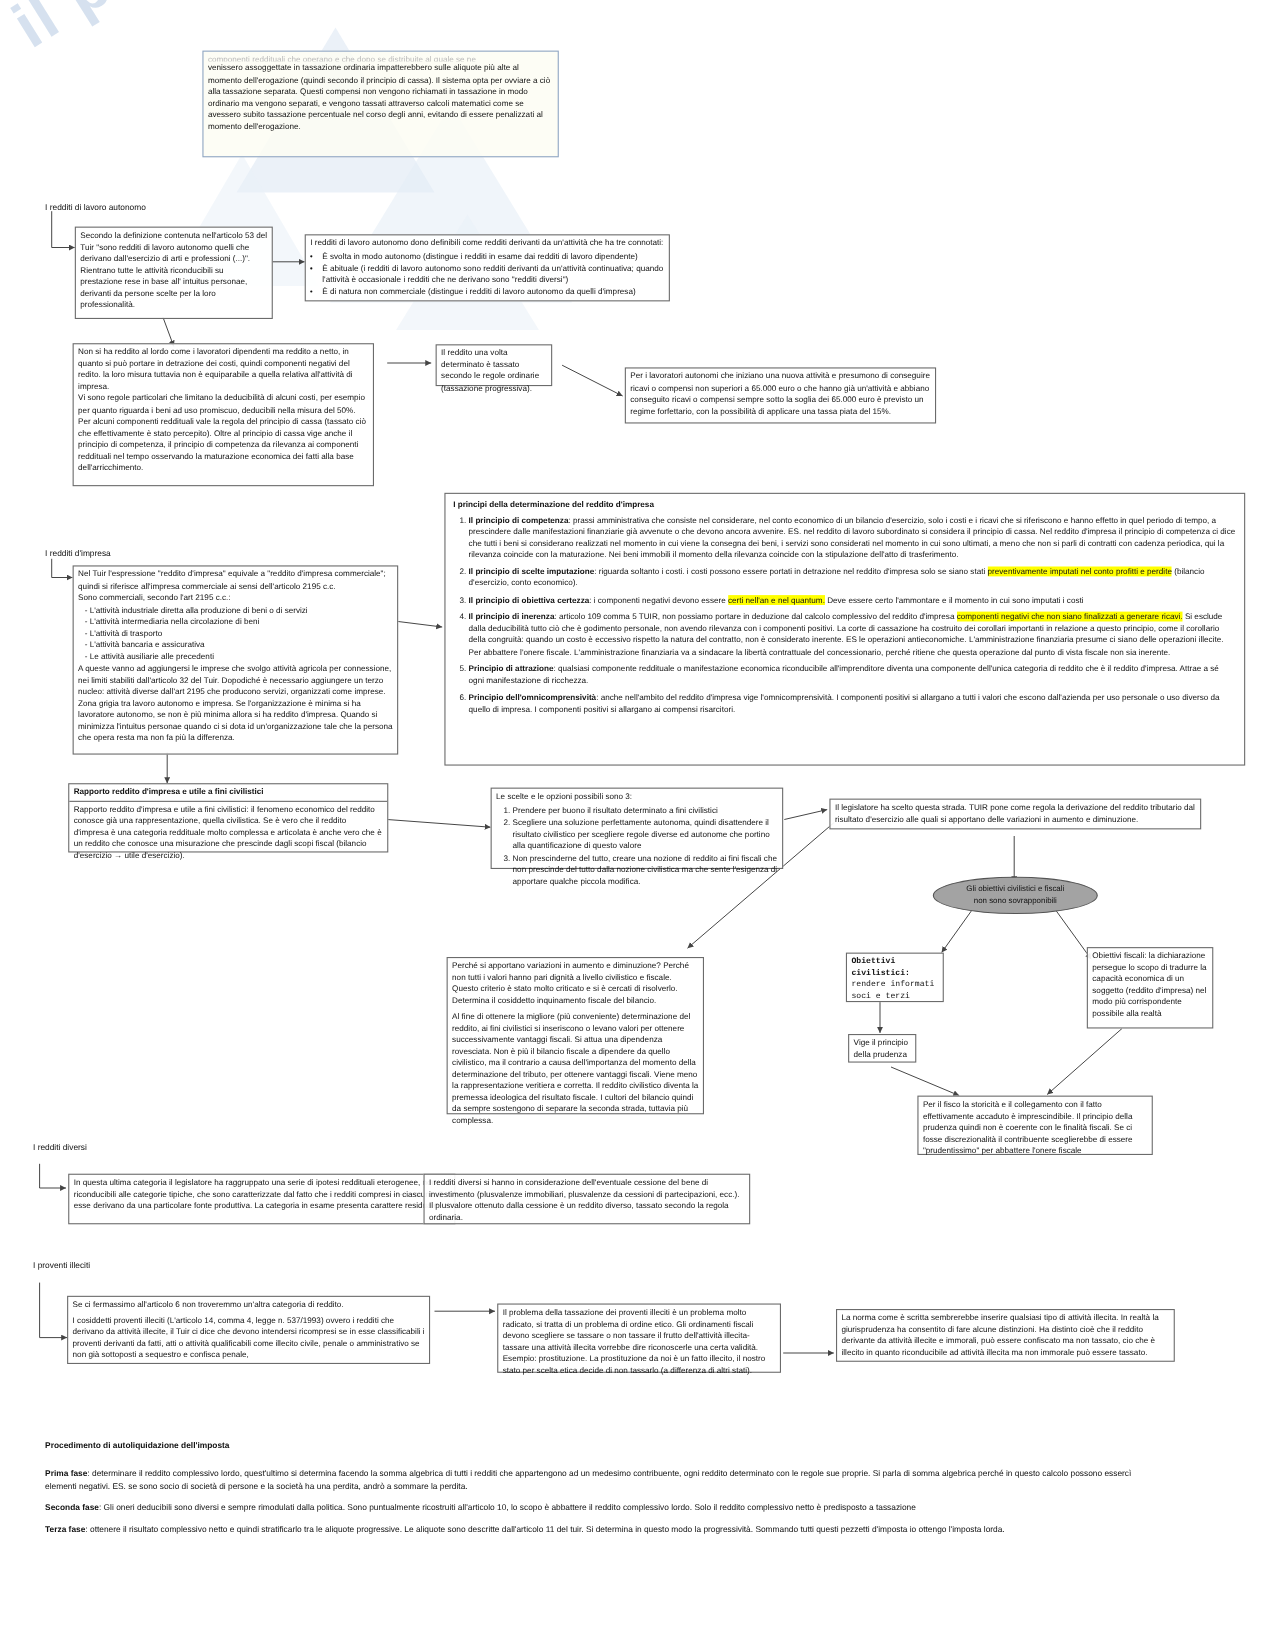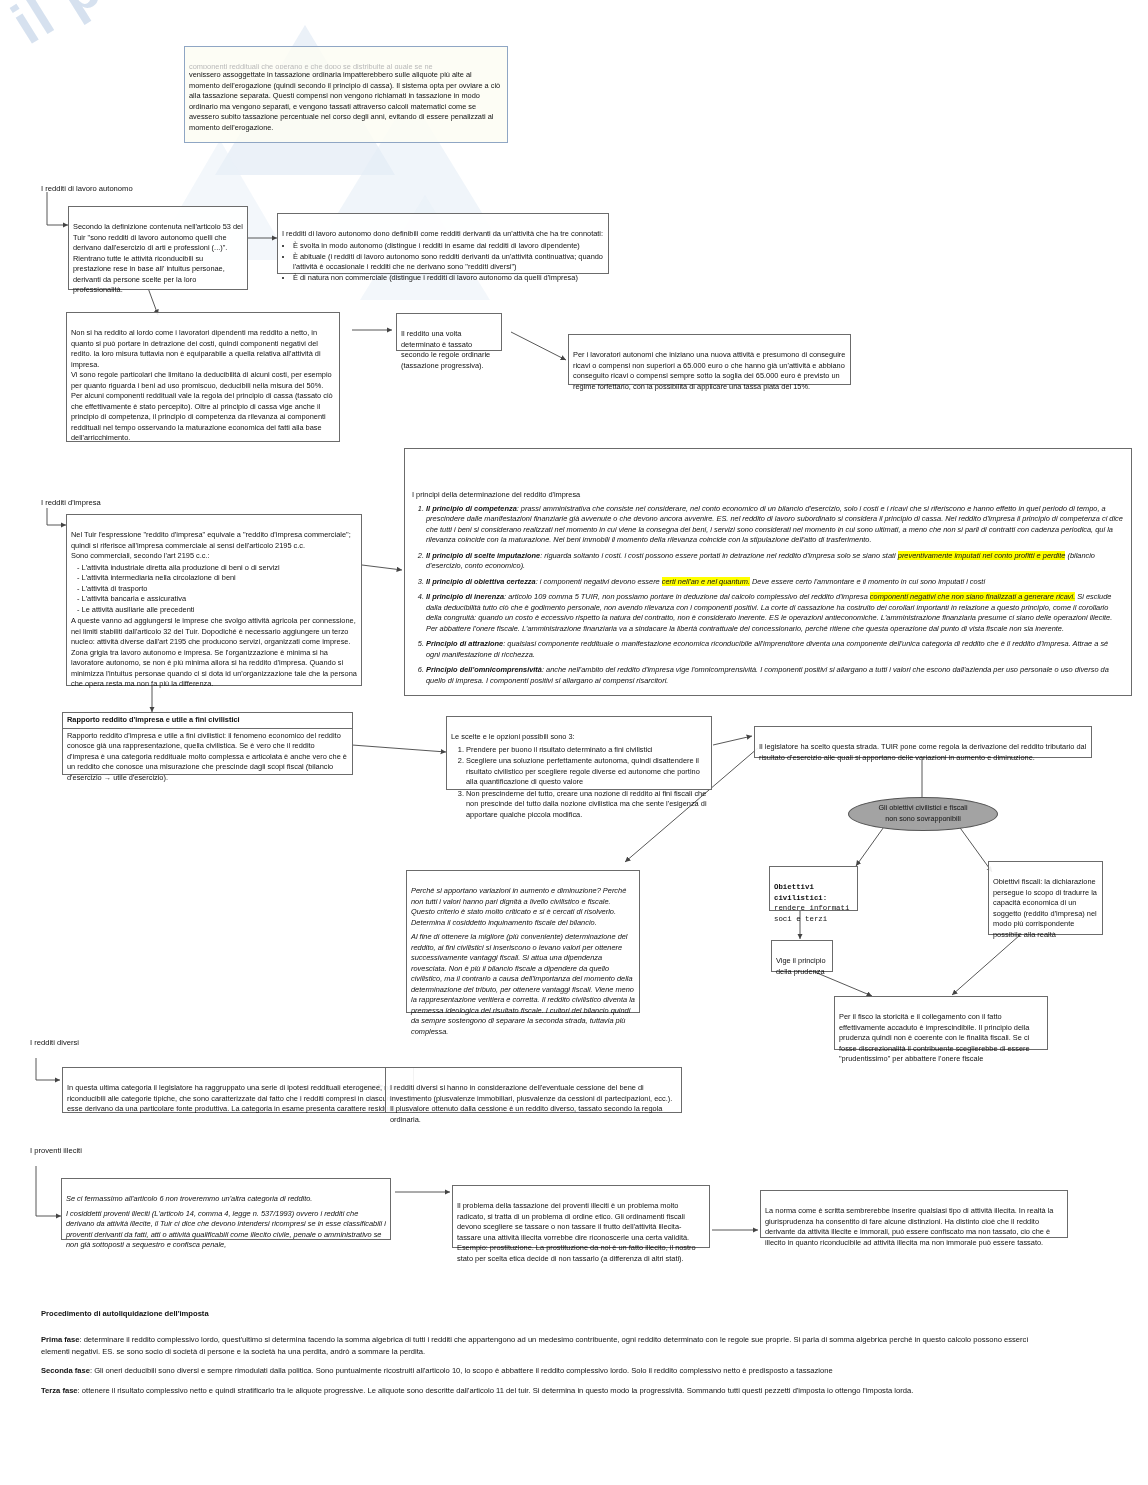--- a/index.html
+++ b/index.html
@@ -13,35 +13,35 @@
   .wm{position:absolute;pointer-events:none;user-select:none;z-index:0;}
   .wm-text{
     color:#c9d8ea;font-size:58px;font-weight:bold;letter-spacing:2px;
     transform:rotate(-32deg);transform-origin:left top;white-space:nowrap;opacity:.75;
   }
   .wm-tri{width:0;height:0;opacity:.55;}
   svg#edges{position:absolute;left:0;top:0;width:1148px;height:1485px;z-index:2;pointer-events:none;}
   .box{
     position:absolute;z-index:3;box-sizing:border-box;
     border:1px solid #6b6b6b;background:rgba(255,255,255,0.92);
-    font-size:7.4px;line-height:1.42;padding:15px 4px;color:#111;
+    font-size:7.4px;line-height:1.42;padding:2px 4px;color:#111;
   }
   .box.blue{border-color:#7d96b8;background:rgba(255,255,255,0.55);}
-  .box p{margin:0 0 0 0;font-style:italic;}
+  .box p{margin:0 0 0 0;}
   .box p+p{margin-top:4px;}
   .hdr{
     position:absolute;z-index:3;font-size:7.6px;font-weight:normal;color:#111;white-space:nowrap;
   }
-  .title-in{font-weight:normal;display:block;margin-bottom:1px;margin-top:36px;}
+  .title-in{font-weight:bold;display:block;margin-bottom:1px;}
   ul.bul{margin:1px 0 0 0;padding-left:11px;list-style:disc;}
   ul.bul li{margin:0 0 0.5px 0;}
   ul.dash{margin:1px 0 1px 0;padding-left:13px;list-style:none;}
   ul.dash li{margin:0;text-indent:-7px;}
   ul.dash li:before{content:"-  ";}
-  ol.num{margin:3px 0 0 0;padding-left:14px;font-style:italic;}
+  ol.num{margin:3px 0 0 0;padding-left:14px;}
   ol.num li{margin:0 0 5px 0;}
   ol.lower{margin:2px 0 0 0;padding-left:15px;list-style:decimal;}
   ol.lower li{margin:0 0 1px 0;}
   .hl{background:#ffff00;}
   .ellipse{
     position:absolute;z-index:3;border:1px solid #555;border-radius:50%;
     background:#a3a3a3;font-size:7.2px;text-align:center;display:flex;
     align-items:center;justify-content:center;flex-direction:column;line-height:1.5;
   }
   .foot{position:absolute;z-index:3;font-size:7.6px;line-height:1.55;color:#111;}

